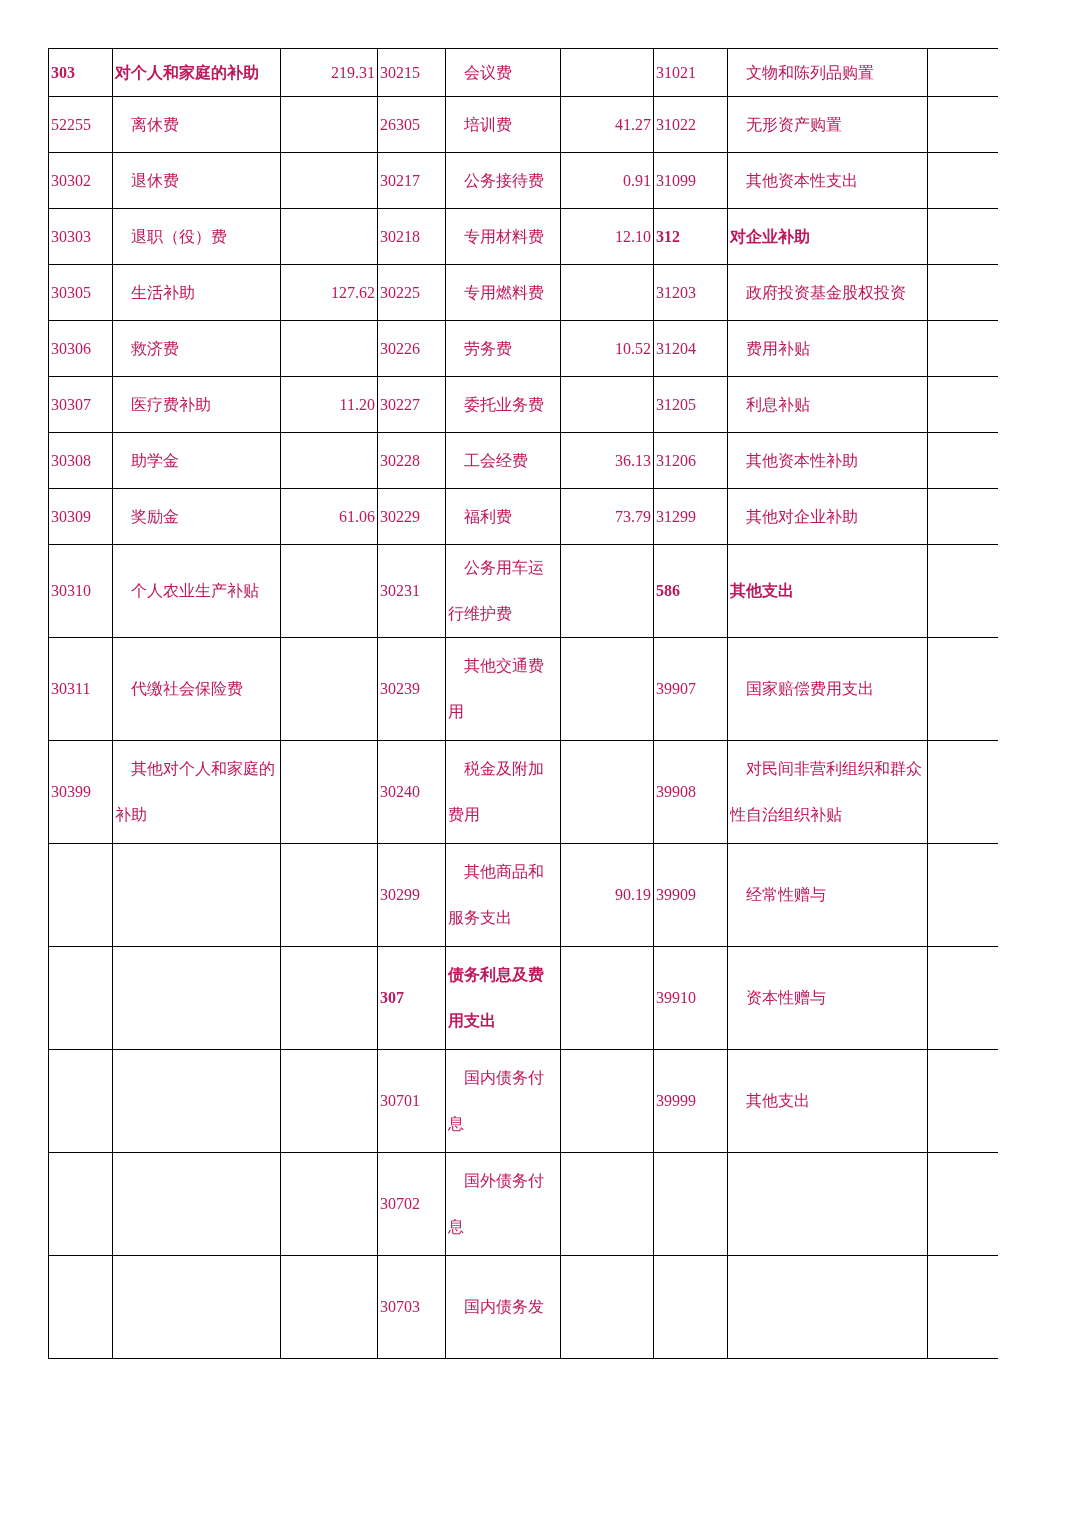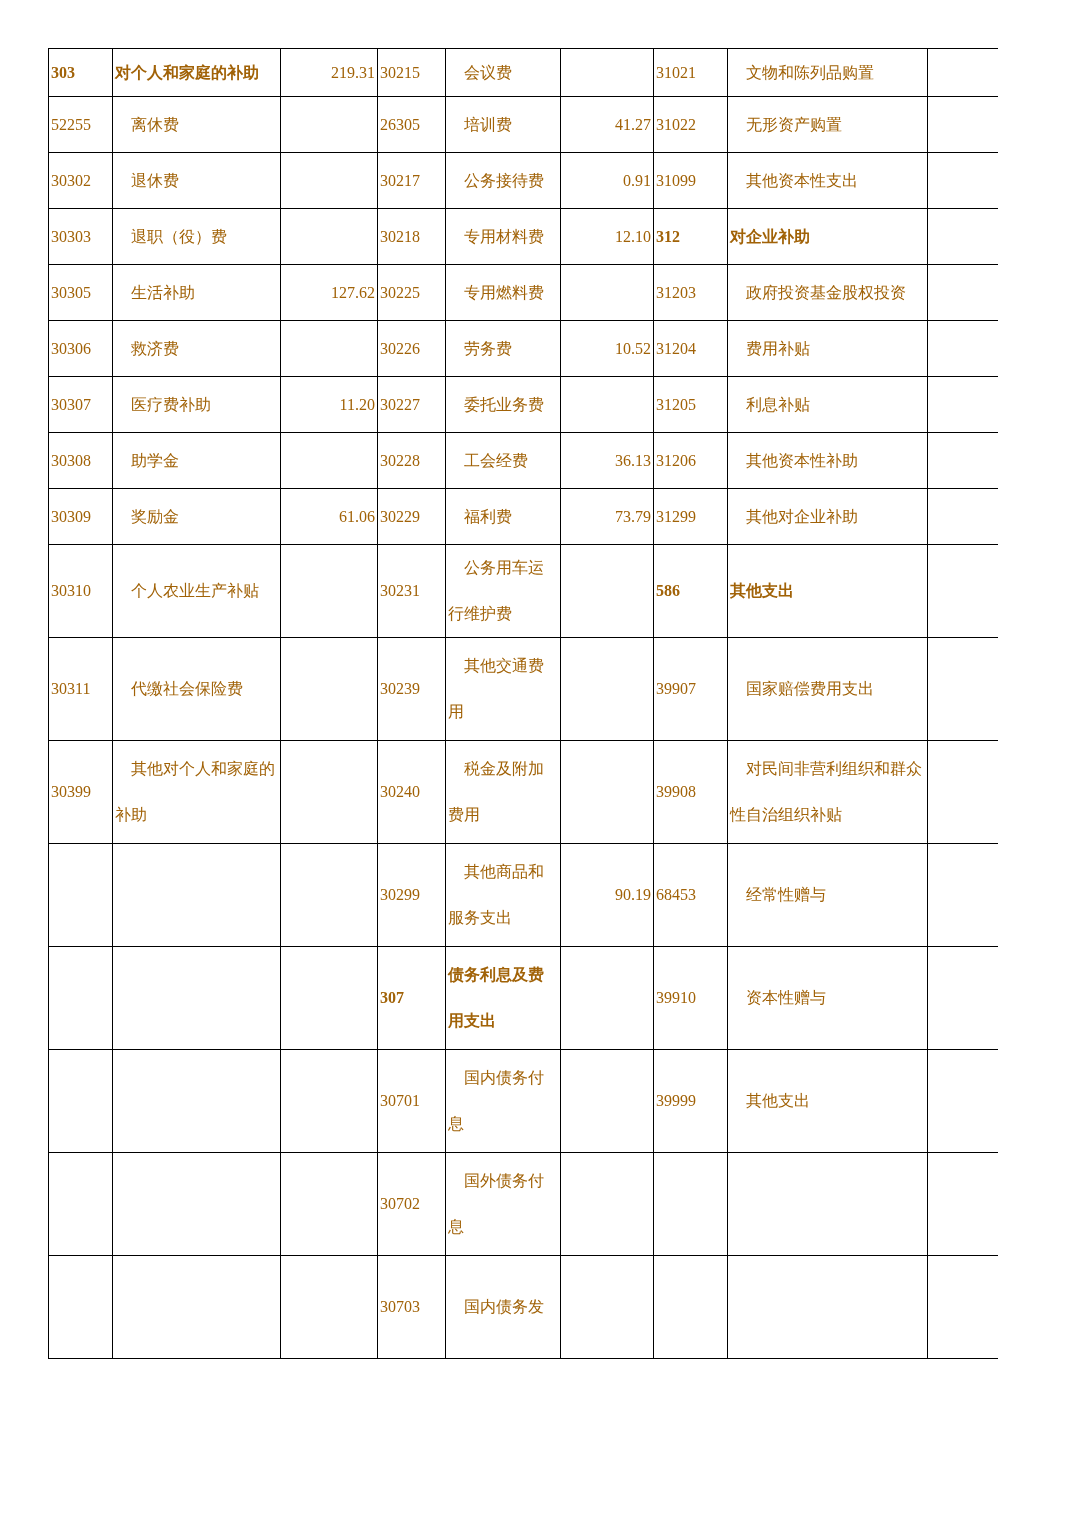--- a/index.html
+++ b/index.html
@@ -6,21 +6,21 @@
     margin: 0;
     padding: 0;
     background: #ffffff;
   }
   .page {
     position: relative;
     width: 998px;
     height: 1520px;
     background: #ffffff;
     font-family: "Liberation Serif", "DejaVu Serif", serif;
-    color: #a16207;
+    color: #be185d;
     overflow: hidden;
   }
   table.budget {
     position: absolute;
     left: 48px;
     top: 48px;
     width: 975px;
     border-collapse: collapse;
     table-layout: fixed;
   }
@@ -194,21 +194,21 @@
           <td class="name indent">对民间非营利组织和群众性自治组织补贴</td>
           <td class="value"></td>
         </tr>
         <tr>
           <td class="code"></td>
           <td class="name"></td>
           <td class="value"></td>
           <td class="code">30299</td>
           <td class="name indent">其他商品和服务支出</td>
           <td class="value">90.19</td>
-          <td class="code">68453</td>
+          <td class="code">39909</td>
           <td class="name indent">经常性赠与</td>
           <td class="value"></td>
         </tr>
         <tr>
           <td class="code"></td>
           <td class="name"></td>
           <td class="value"></td>
           <td class="code bold">307</td>
           <td class="name bold">债务利息及费用支出</td>
           <td class="value"></td>

